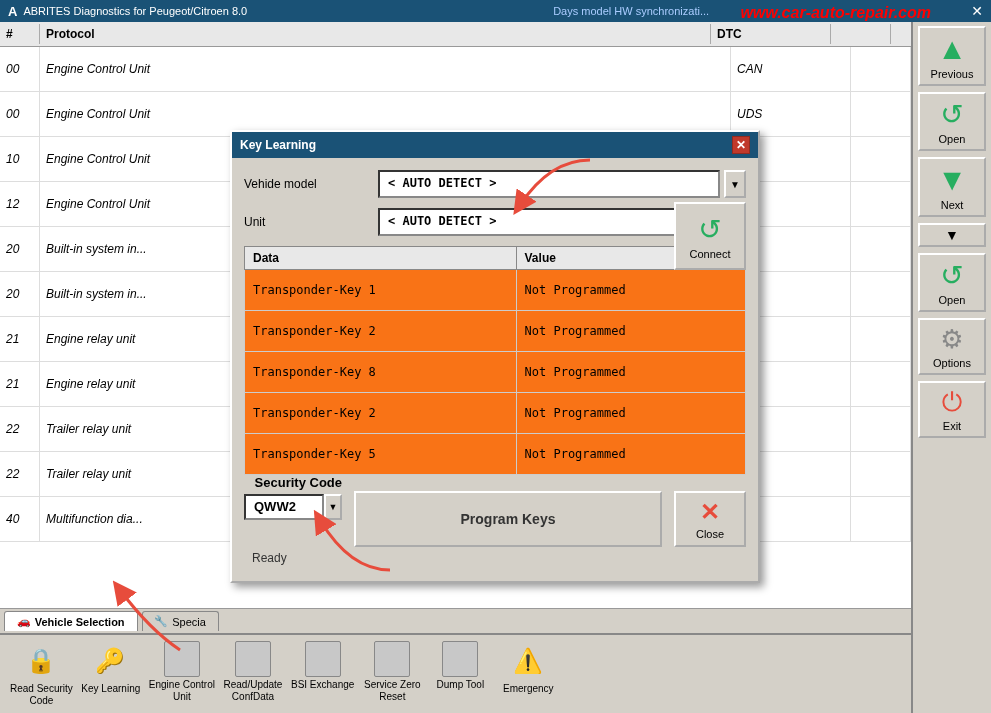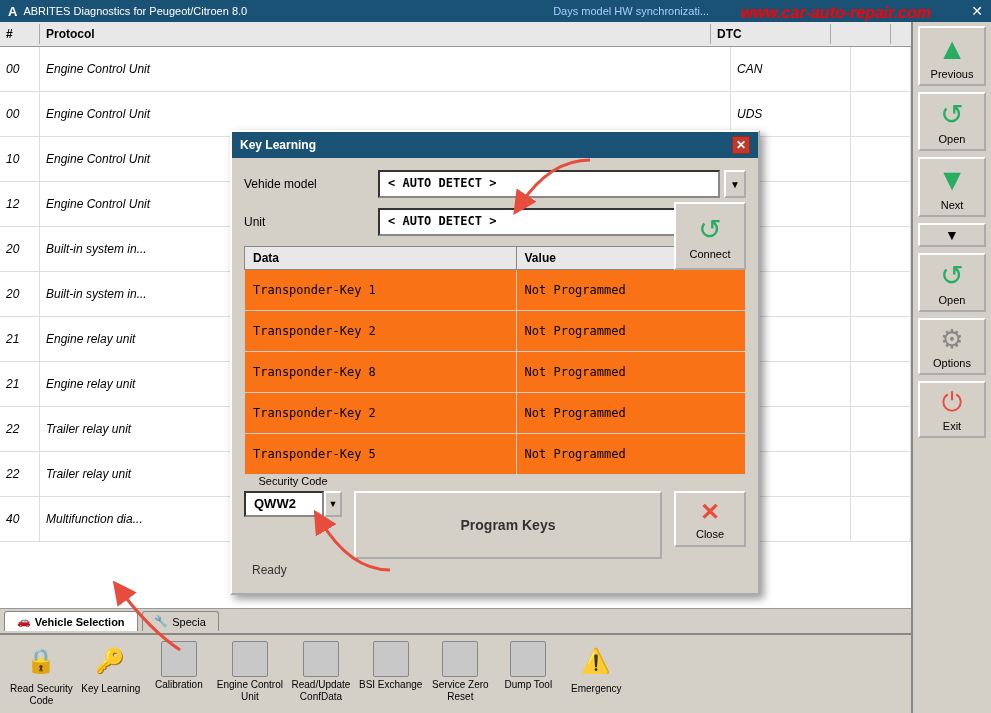--- a/index.html
+++ b/index.html
@@ -297,23 +297,23 @@
       padding: 13px 8px;
       font-size: 12px;
       font-family: monospace;
     }
     .security-group {
       display: flex;
       flex-direction: column;
       gap: 4px;
     }
     .security-label {
-      font-size: 11px;
-      text-align: center;
-      font-weight: normal;
+      font-size: 13px;
+      text-align: right;
+      font-weight: bold;
     }
     .security-select-wrap {
       display: flex;
       align-items: center;
     }
     .security-select {
       background: #ffffff;
       border: 2px inset #888;
       padding: 3px 8px;
       font-size: 13px;
@@ -329,21 +329,21 @@
       display: flex;
       align-items: center;
       justify-content: center;
       cursor: pointer;
       font-size: 9px;
     }
 
     
     .program-keys-btn {
       flex: 1;
-      height: 68px;
+      height: 56px;
       background: #d4d0c8;
       border: 2px outset #ffffff;
       cursor: pointer;
       font-size: 14px;
       font-weight: bold;
       color: #333;
     }
 
     
     .dialog-close-large {
@@ -490,24 +490,20 @@
     </div>
 
     <div class="toolbar-bottom">
       <div class="tool-btn">
         <div class="tool-icon">🔒</div>
         <span style="font-size:10px;line-height:1.2;">Read Security<br>Code</span>
       </div>
       <div class="tool-btn">
         <div class="tool-icon">🔑</div>
         <span>Key Learning</span>
-      </div>
-      <div class="tool-btn">
-        <div class="tool-icon" style="width:36px;height:36px;background:#c8c8c8;border:1px solid #888;border-radius:2px;"></div>
-        <span>Calibration</span>
       </div>
       <div class="tool-btn">
         <div class="tool-icon" style="width:36px;height:36px;background:#c8c8c8;border:1px solid #888;border-radius:2px;"></div>
         <span style="font-size:10px;line-height:1.2;">Engine Control<br>Unit</span>
       </div>
       <div class="tool-btn">
         <div class="tool-icon" style="width:36px;height:36px;background:#c8c8c8;border:1px solid #888;border-radius:2px;"></div>
         <span style="font-size:10px;line-height:1.2;">Read/Update<br>ConfData</span>
       </div>
       <div class="tool-btn">

